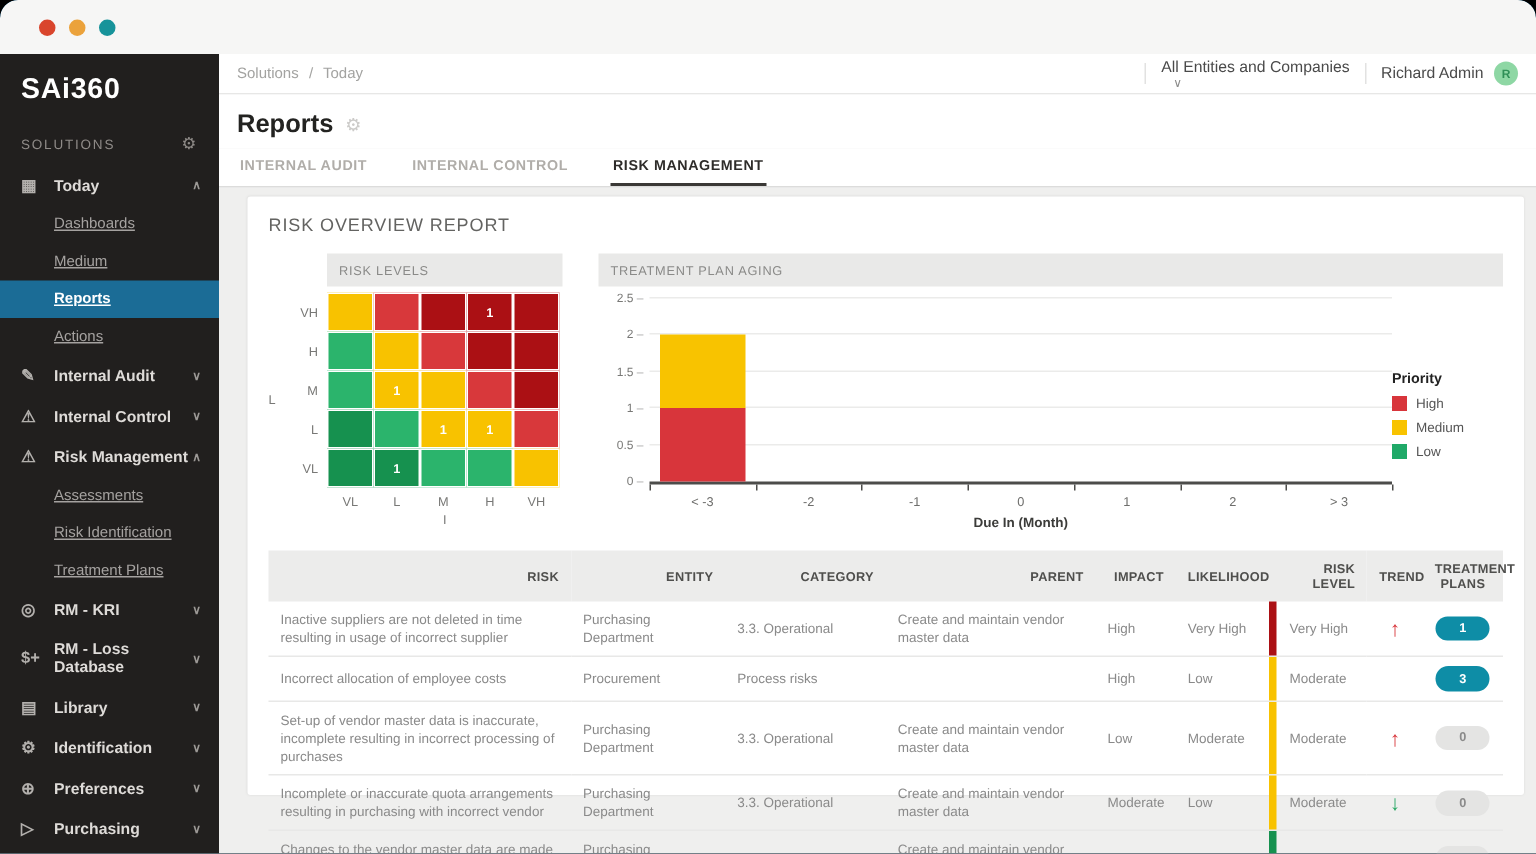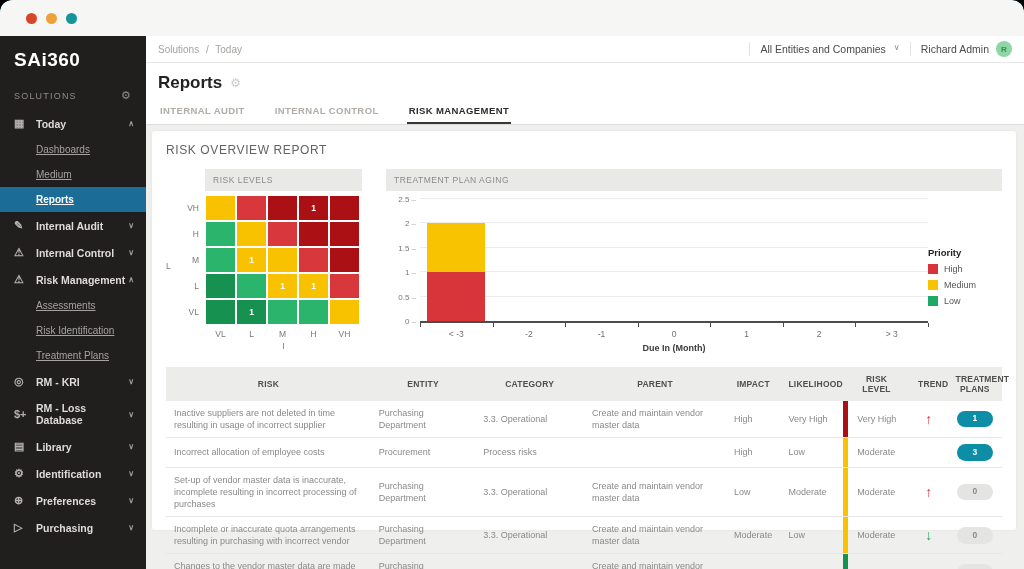--- a/index.html
+++ b/index.html
@@ -25,34 +25,34 @@
   .nav-child.active { background:#1b6c96; color:#fff; font-weight:bold; }
 
   
   .main { flex:1; display:flex; flex-direction:column; background:#efefee; overflow:hidden; }
 
   .topbar { height:27px; background:#fff; border-bottom:1px solid #e7e7e6; display:flex; align-items:center; padding:0 12px; font-size:10px; }
   .crumbs { color:#a3a3a1; }
   .crumbs .sep { margin:0 4px; }
   .top-right { margin-left:auto; display:flex; align-items:center; color:#4a4a4a; font-size:10.5px; }
   .vdiv { width:1px; height:14px; background:#e2e2e1; margin:0 10px; }
-  .entity { display:flex; cursor:pointer; }
+  .entity { display:flex; cursor:pointer;flex-direction:column; }
   .entity .ch { margin-left:8px; font-size:8px; color:#8b8b8a; }
   .user { display:flex; align-items:center; cursor:pointer; }
   .avatar { width:16px; height:16px; border-radius:50%; background:#8ed7a4; color:#2f8f57; font-size:8px; font-weight:bold; display:flex; align-items:center; justify-content:center; margin-left:7px; }
 
   .page-head { background:#fff; padding:10px 0 6px 12px; display:flex; align-items:center; }
   .page-title { font-size:17px; font-weight:bold; color:#232321; }
   .page-gear { color:#cccbc9; font-size:12px; margin-left:8px; }
 
   .tabs { background:#fff; display:flex; padding-left:12px; border-bottom:1px solid #dcdcdb; }
   .tab { font-size:9.5px; font-weight:bold; letter-spacing:0.4px; color:#b0ada9; padding:6px 2px 6px; margin-right:26px; cursor:pointer; border-bottom:2px solid transparent; }
   .tab.active { color:#2e2c2a; border-bottom-color:#3a3836; }
 
-  .content { flex:1; padding:6px 8px 0 6px; }
+  .content { flex:1; padding:6px 8px 0 19px; }
   .card { background:#fff; border-radius:2px; box-shadow:0 0 2px rgba(0,0,0,0.08); padding:12px 14px 10px; height:399px; }
   .report-title { font-size:12px; color:#636361; letter-spacing:0.6px; margin-bottom:12px; }
 
   .charts { display:flex; }
 
   
   .hm { width:196px; flex-shrink:0; position:relative; padding-left:12px; }
   .hm-header { margin-left:27px; width:157px; background:#e9e9e8; color:#8a8a88; font-size:8.5px; letter-spacing:0.5px; padding:6px 8px; margin-bottom:4px; }
   .hm-body { display:flex; }
   .hm-rlabels { width:27px; display:flex; flex-direction:column; }
@@ -78,21 +78,21 @@
   .xlabels { display:flex; }
   .xlabel { flex:1; text-align:center; font-size:8.5px; color:#6e6e6c; padding-top:6px; }
   .axis-title { text-align:center; font-size:9px; font-weight:bold; color:#3c3c3a; padding-top:4px; }
   .legend { width:74px; padding-top:48px; flex-shrink:0; }
   .legend-title { font-size:9.5px; font-weight:bold; color:#222; margin-bottom:6px; }
   .legend-item { display:flex; align-items:center; font-size:9px; color:#555; margin-bottom:6px; }
   .legend-swatch { width:10px; height:10px; margin-right:6px; flex-shrink:0; }
 
   
   table { width:100%; border-collapse:collapse; margin-top:14px; table-layout:fixed; }
-  th { background:#ececeb; color:#4f4f4d; font-size:8.5px; text-align:center; padding:7px 8px; font-weight:bold; letter-spacing:0.2px; }
+  th { background:#ececeb; color:#4f4f4d; font-size:8.5px; text-align:right; padding:7px 8px; font-weight:bold; letter-spacing:0.2px; }
   th.c, td.c { text-align:center; }
   td { font-size:9px; color:#8a8a8a; padding:6px 8px; border-bottom:1px solid #e8e8e7; vertical-align:middle; line-height:1.35; }
   td.risklevel { position:relative; padding-left:14px; }
   .rl-bar { position:absolute; left:0; top:0; bottom:0; width:5px; }
   .trend { font-size:14px; font-weight:bold; }
   .pill { display:inline-block; width:36px; padding:2.5px 0; border-radius:11px; font-size:8.5px; font-weight:bold; text-align:center; cursor:pointer; }
   .pill.teal { background:#0e8da6; color:#fff; }
   .pill.gray { background:#e4e4e3; color:#8a8a8a; }
 </style>
 </head>
@@ -113,20 +113,21 @@
       </div>
       <div id="nav">
           <div class="nav-item">
             <span class="ic">▦</span>
             <span class="lb">Today</span>
             <span class="ch">∧</span>
           </div>
           <div class="nav-child">Dashboards</div>
           <div class="nav-child">Medium</div>
           <div class="nav-child active">Reports</div>
+          <div class="nav-child">Actions</div>
           <div class="nav-item">
             <span class="ic">✎</span>
             <span class="lb">Internal Audit</span>
             <span class="ch">∨</span>
           </div>
           <div class="nav-item">
             <span class="ic">⚠</span>
             <span class="lb">Internal Control</span>
             <span class="ch">∨</span>
           </div>

